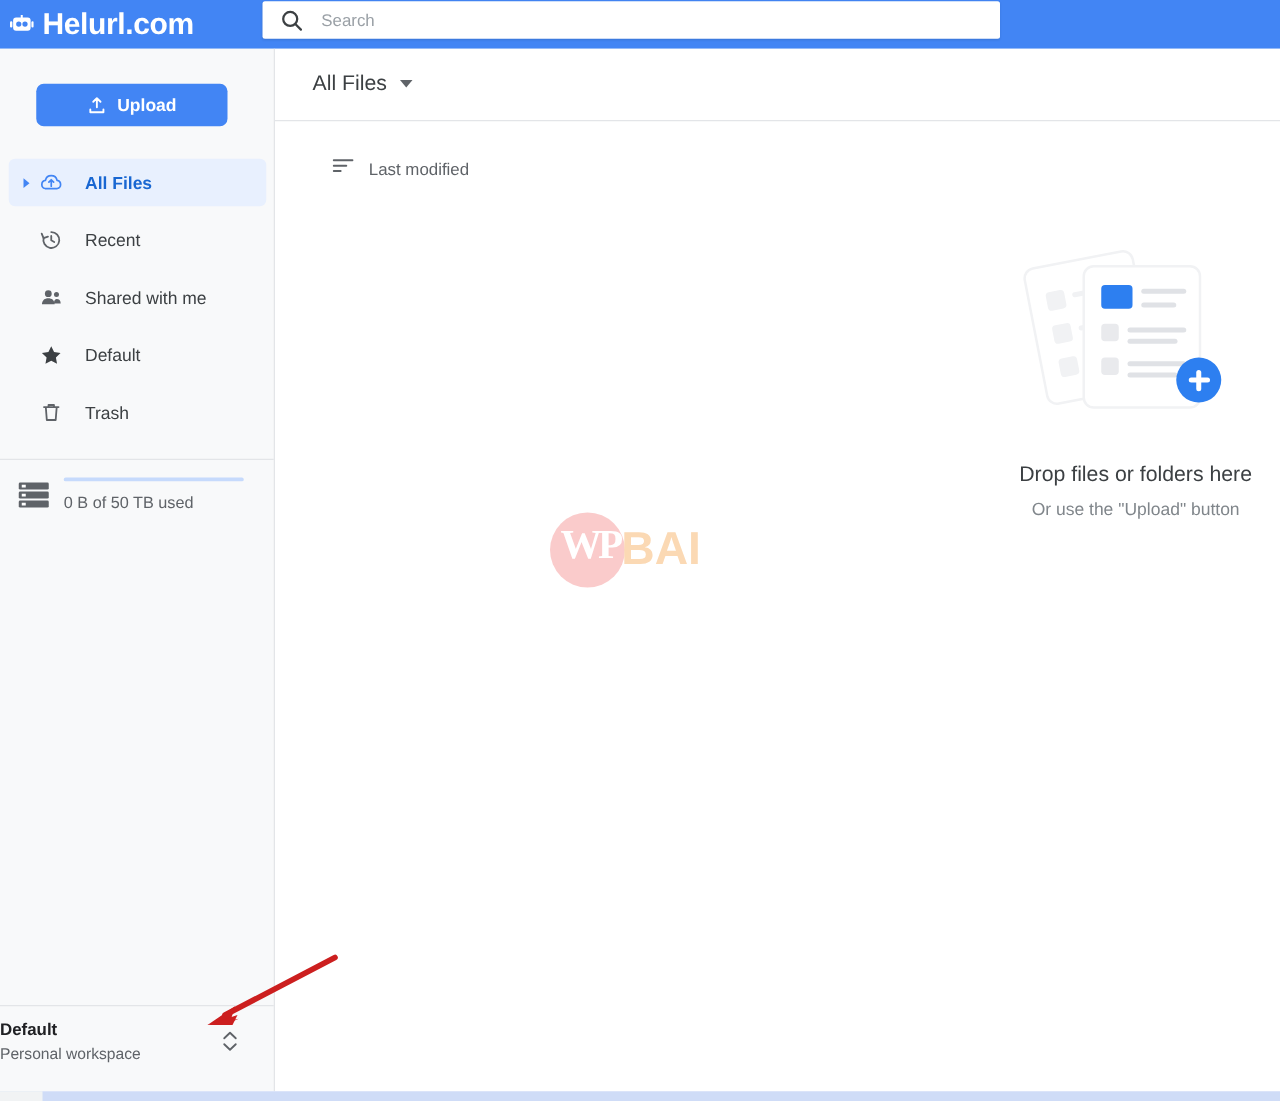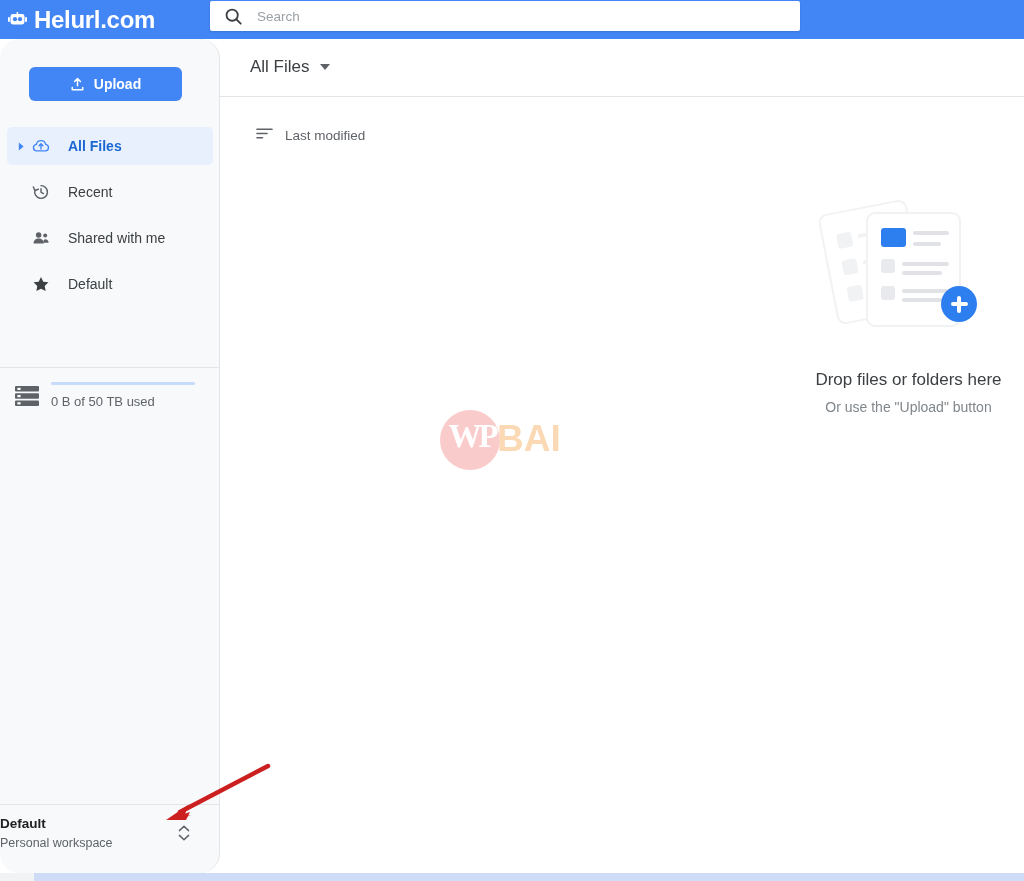--- a/index.html
+++ b/index.html
@@ -85,21 +85,20 @@
   .search-input::placeholder { color: #9aa0a6; }
 
   
   .sidebar {
     position: absolute;
     left: 0; top: 39px;
     width: 220px;
     height: 834px;
     background: #f8f9fa;
     border-right: 1px solid #e3e5e8;
-    border-radius: 20px;
   }
 
   .upload-btn {
     position: absolute;
     left: 29px; top: 28px;
     width: 153px; height: 34px;
     background: #4285f4;
     border: none;
     border-radius: 6px;
     color: #ffffff;
@@ -280,21 +279,21 @@
   .caret-down {
     width: 0; height: 0;
     border-left: 5px solid transparent;
     border-right: 5px solid transparent;
     border-top: 6px solid #5f6368;
     display: block;
   }
 
   .sortbar {
     position: absolute;
-    left: 36px; top: 87px;
+    left: 46px; top: 87px;
     display: flex;
     align-items: center;
     gap: 12px;
     cursor: pointer;
   }
 
   .sort-label {
     font-size: 13.5px;
     color: #5f6368;
     white-space: nowrap;
@@ -549,20 +548,31 @@
       <div class="nav-item">
         <span class="nav-caret"></span>
         <span class="nav-icon">
           <svg width="20" height="20" viewBox="0 0 22 22" fill="none">
             <path d="M11 3.2 L13.5 8.4 L19.2 9.2 L15.1 13.2 L16.1 18.8 L11 16.1 L5.9 18.8 L6.9 13.2 L2.8 9.2 L8.5 8.4 Z" fill="#3c4043"></path>
           </svg>
         </span>
         <span class="nav-label">Default</span>
       </div>
 
+      <div class="nav-item">
+        <span class="nav-caret"></span>
+        <span class="nav-icon">
+          <svg width="20" height="20" viewBox="0 0 22 22" fill="none">
+            <path d="M4.6 6.2 L17.4 6.2" stroke="#5f6368" stroke-width="1.6" stroke-linecap="round"></path>
+            <path d="M8.6 6.2 L8.6 4.4 L13.4 4.4 L13.4 6.2" stroke="#5f6368" stroke-width="1.6" stroke-linejoin="round" fill="none"></path>
+            <path d="M6.2 6.2 L7.1 17.6 L14.9 17.6 L15.8 6.2" stroke="#5f6368" stroke-width="1.6" stroke-linejoin="round" fill="none"></path>
+          </svg>
+        </span>
+        <span class="nav-label">Trash</span>
+      </div>
     </div>
 
     <div class="sidebar-divider"></div>
 
     <div class="storage">
       <span class="storage-icon">
         <svg width="26" height="24" viewBox="0 0 26 24" fill="none">
           <rect x="1" y="2" width="24" height="5.6" rx="1.1" fill="#5f6368"></rect>
           <rect x="1" y="9.2" width="24" height="5.6" rx="1.1" fill="#5f6368"></rect>
           <rect x="1" y="16.4" width="24" height="5.6" rx="1.1" fill="#5f6368"></rect>

